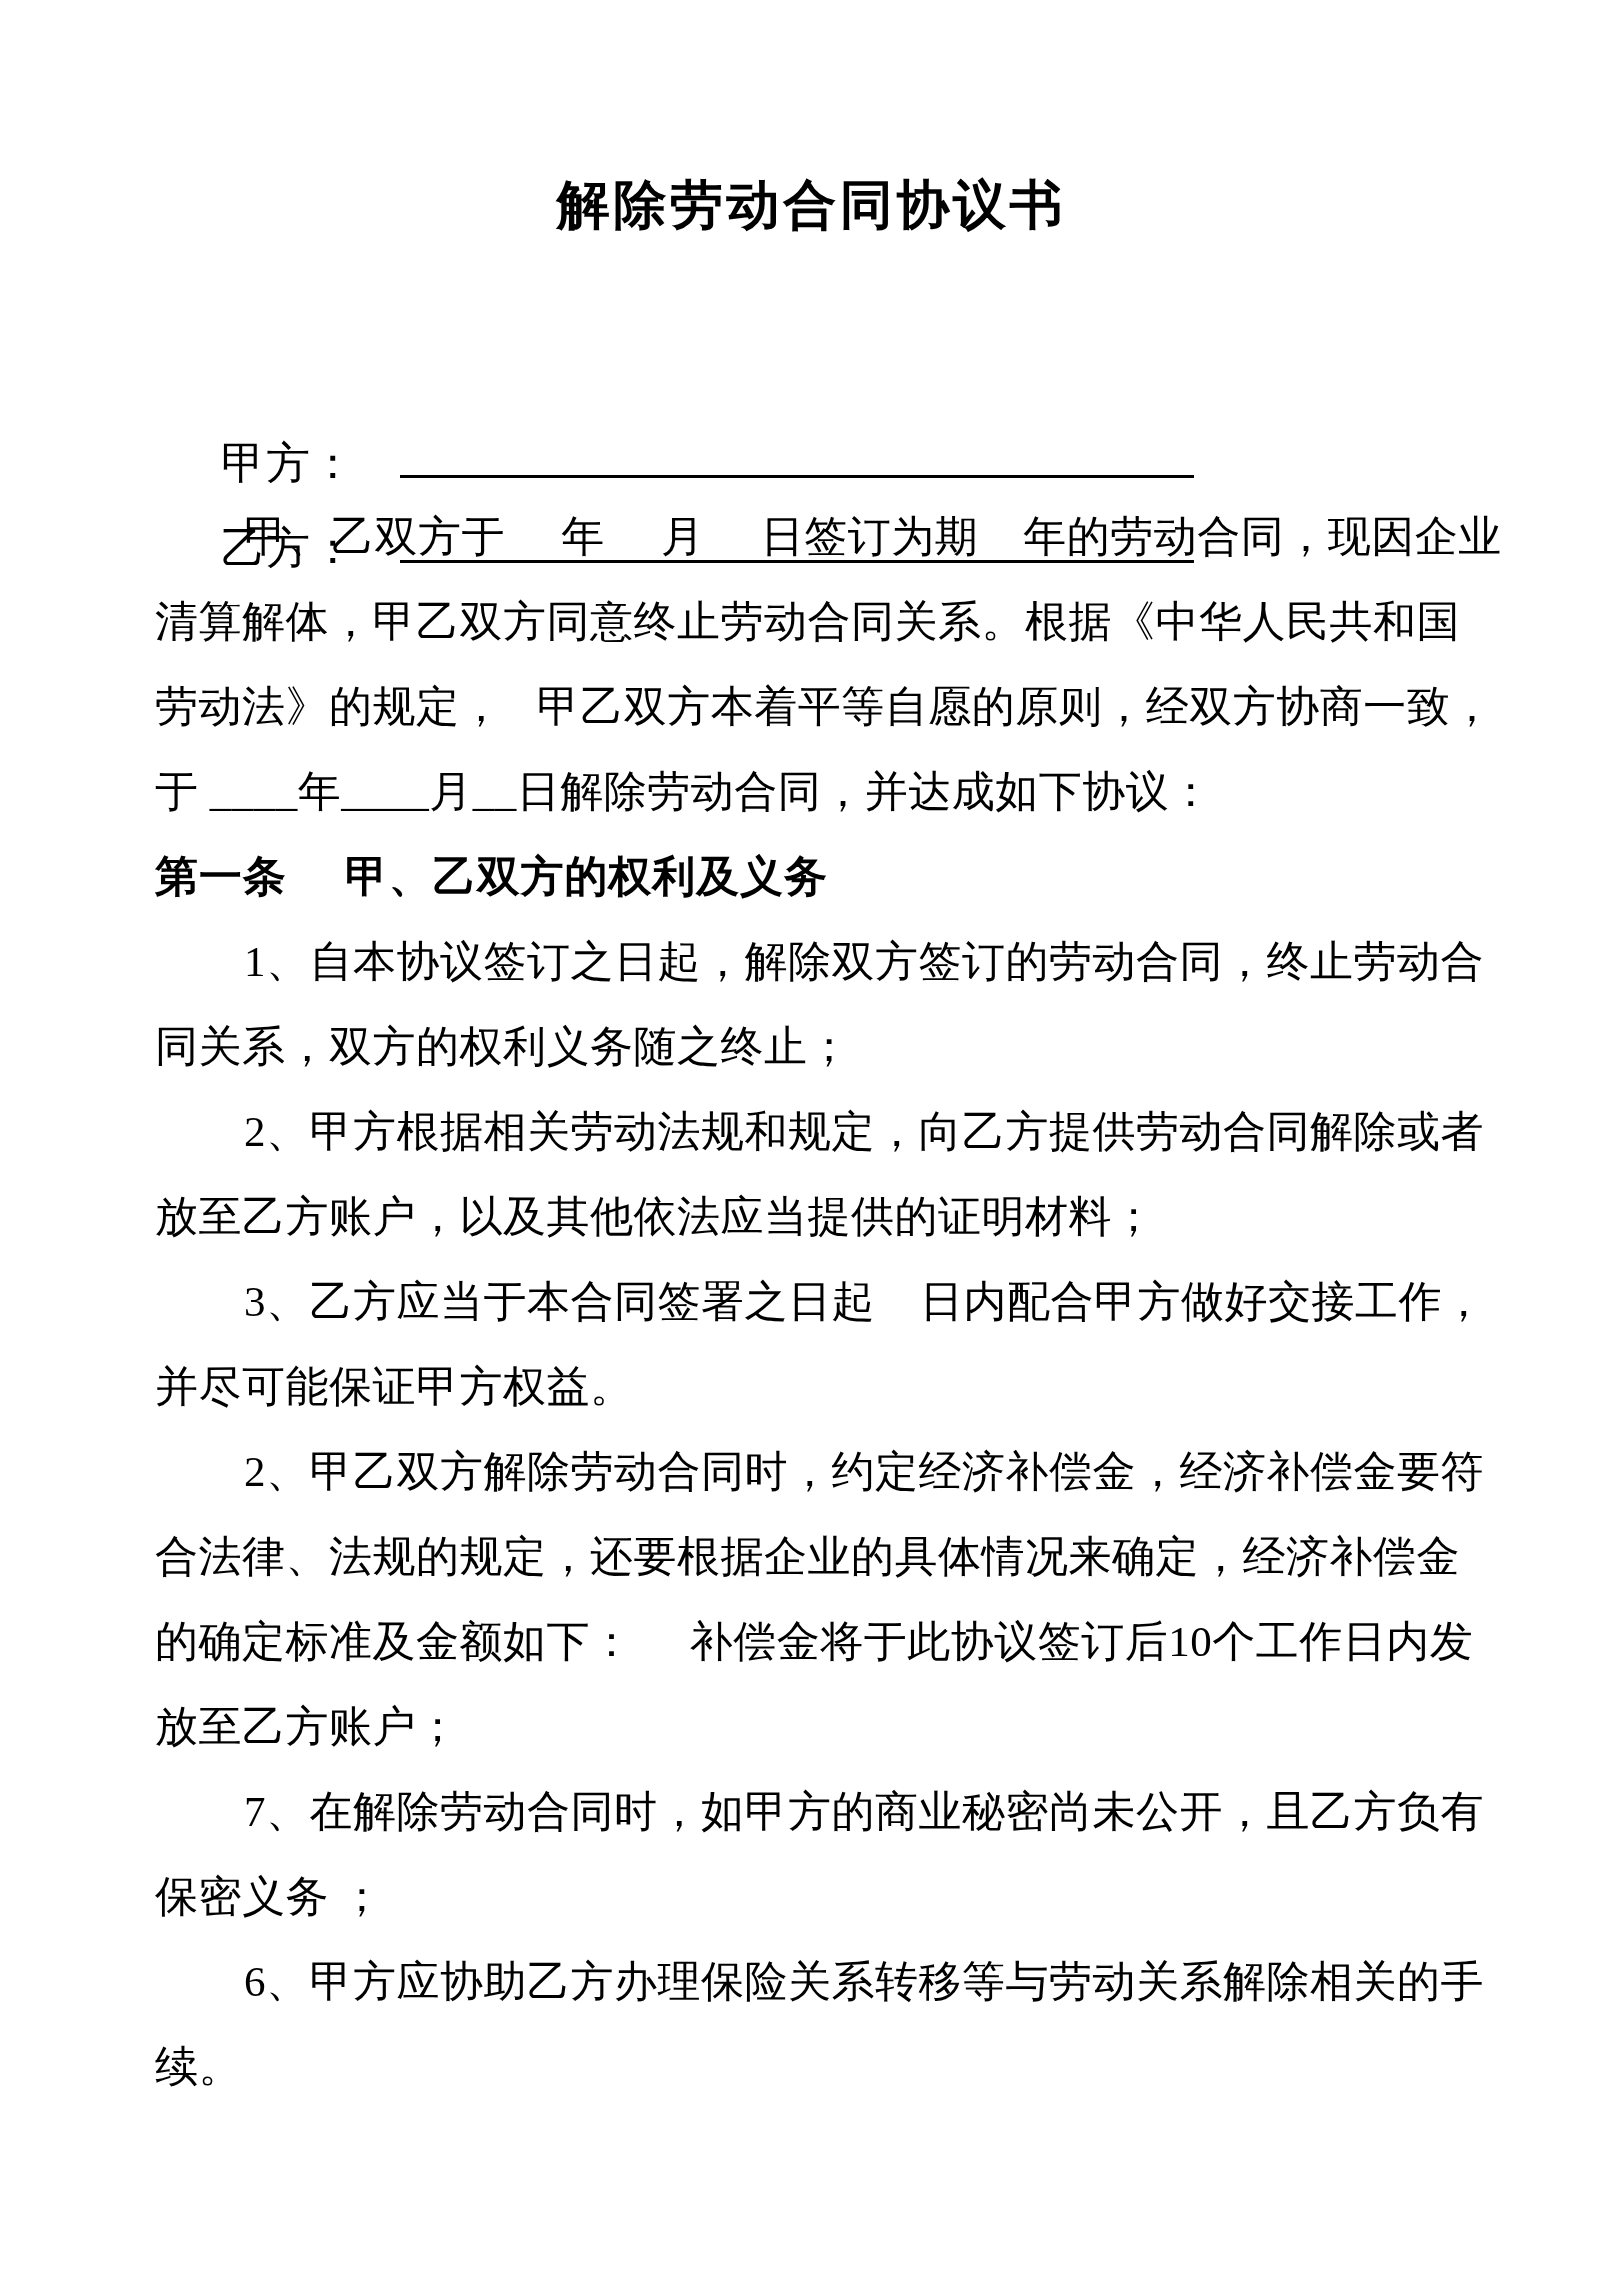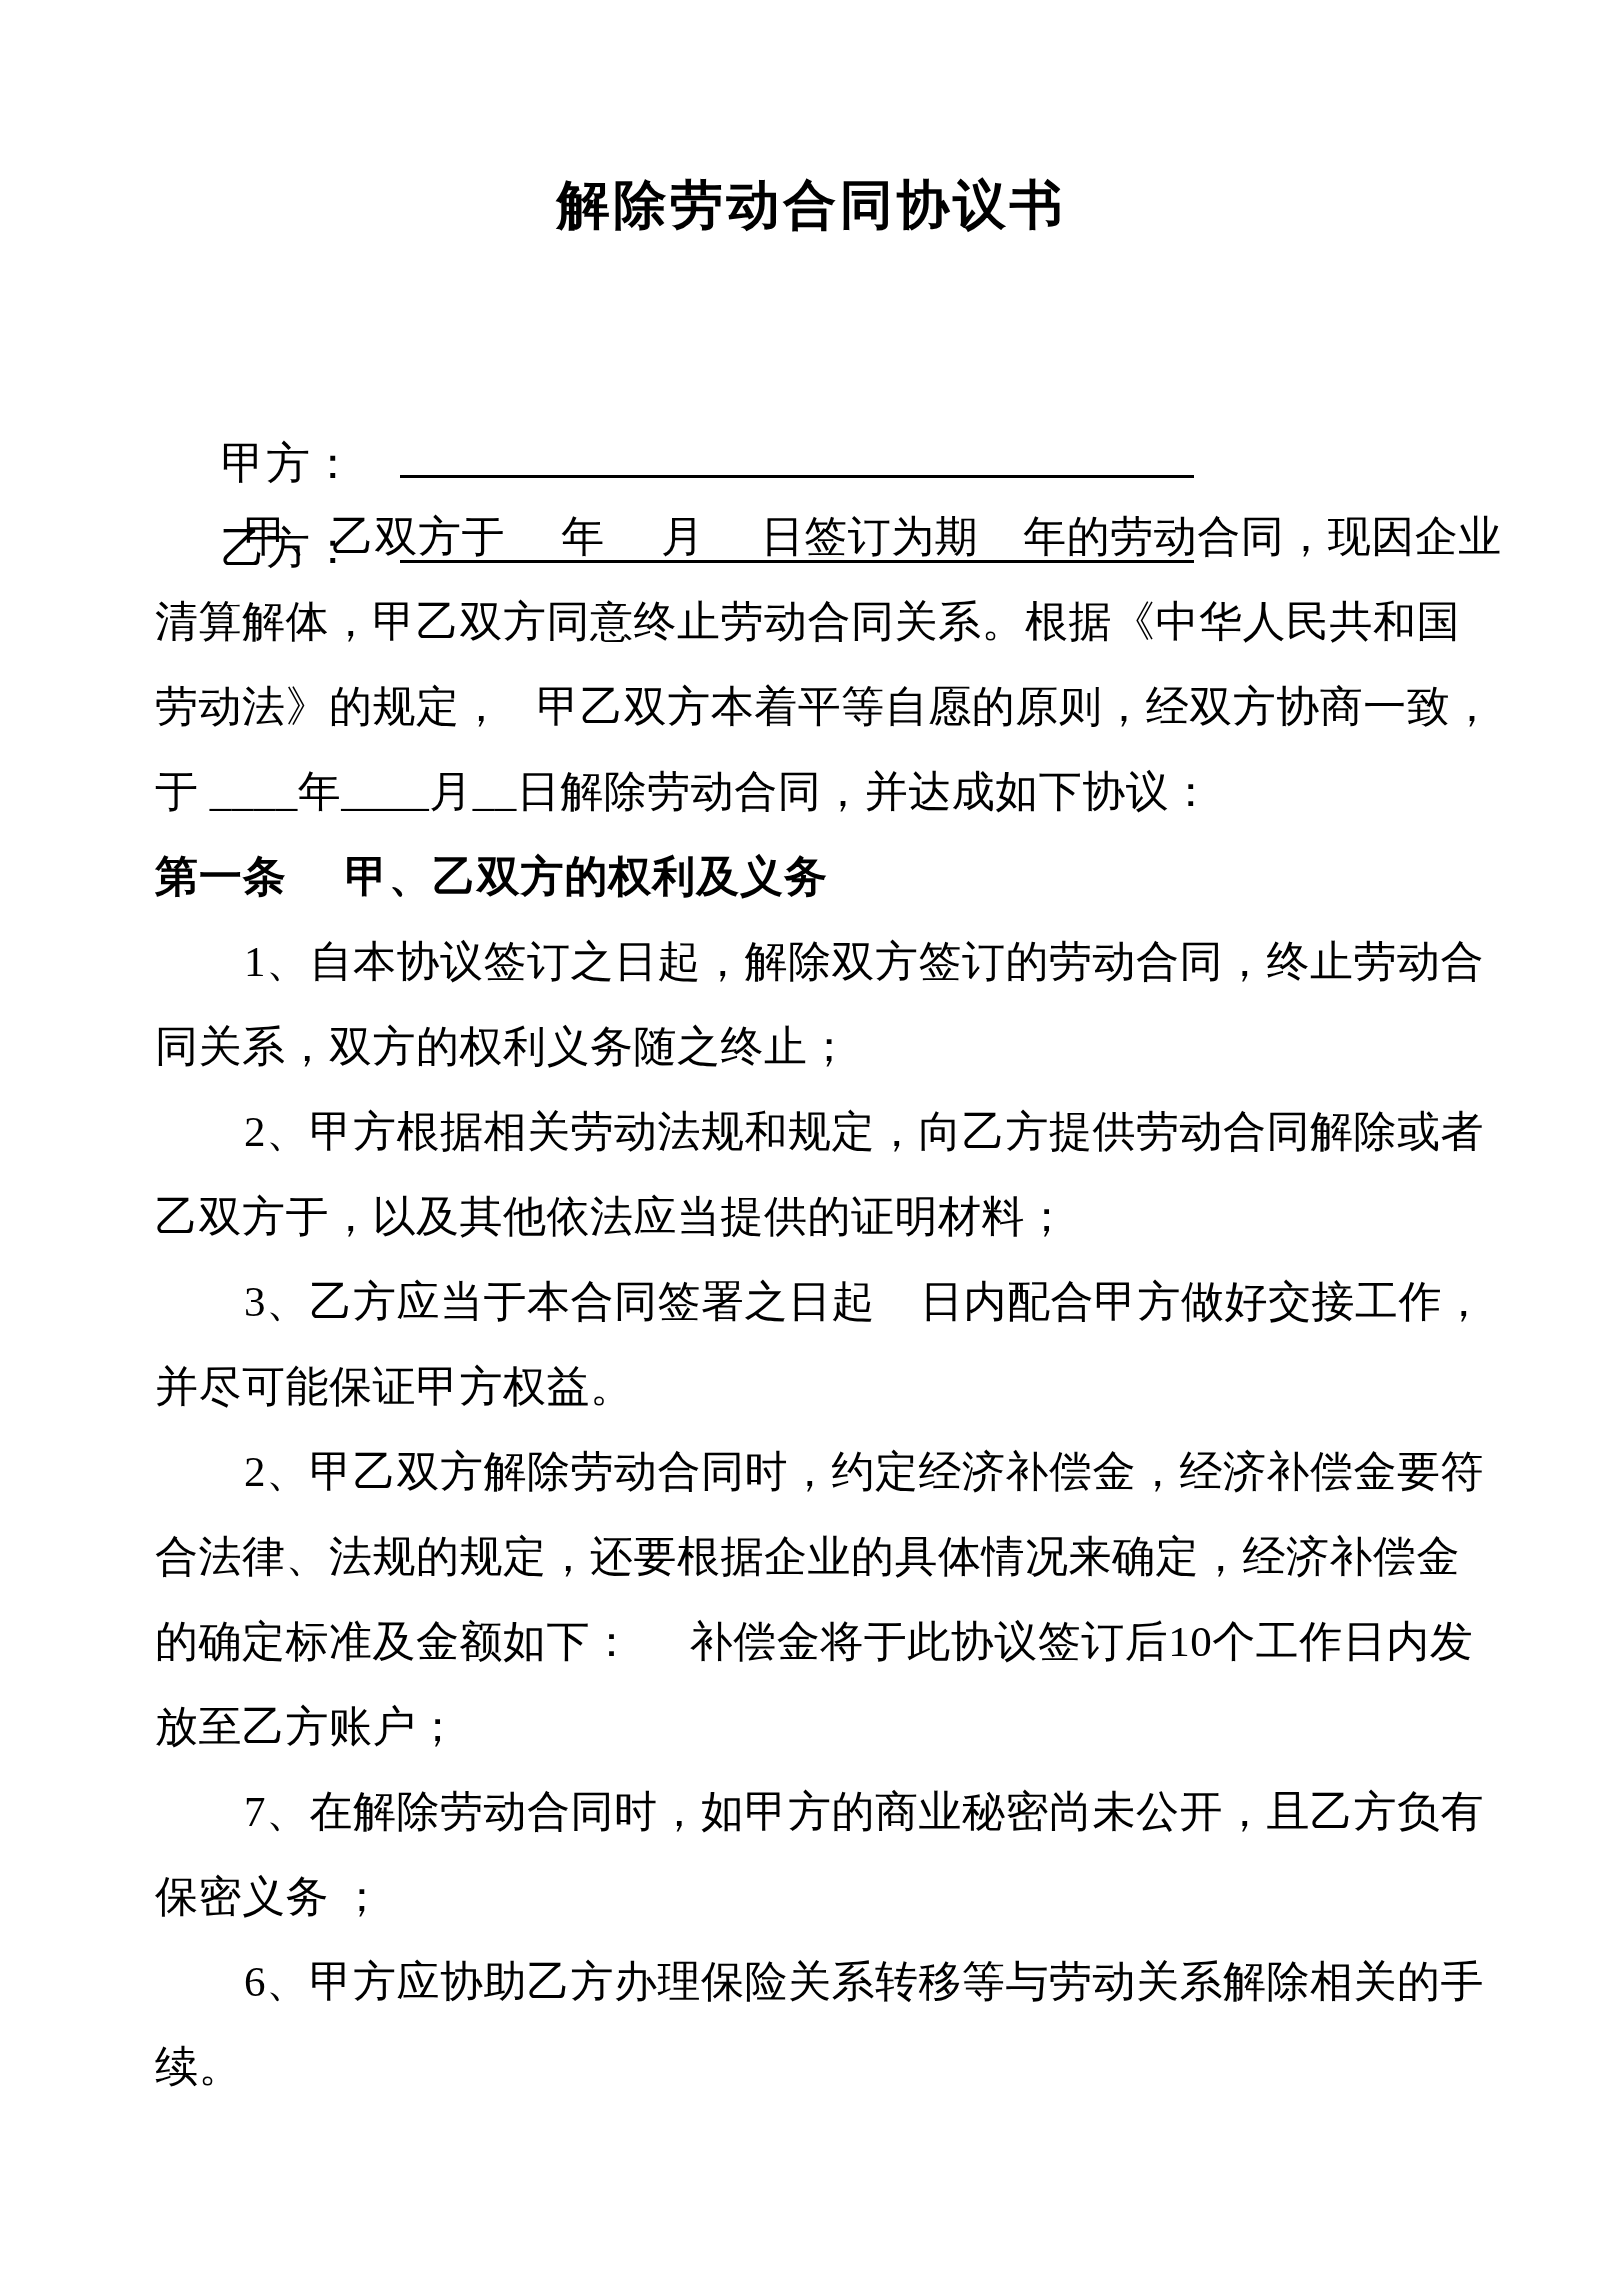--- a/index.html
+++ b/index.html
@@ -88,21 +88,21 @@
 
   <div class="body-text">
     <div class="line indent">甲、乙双方于     年     月     日签订为期    年的劳动合同，现因企业</div>
     <div class="line">清算解体，甲乙双方同意终止劳动合同关系。根据《中华人民共和国</div>
     <div class="line">劳动法》的规定，   甲乙双方本着平等自愿的原则，经双方协商一致，</div>
     <div class="line">于 ____年____月__日解除劳动合同，并达成如下协议：</div>
     <div class="line heading">第一条     甲、乙双方的权利及义务</div>
     <div class="line indent">1、自本协议签订之日起，解除双方签订的劳动合同，终止劳动合</div>
     <div class="line">同关系，双方的权利义务随之终止；</div>
     <div class="line indent">2、甲方根据相关劳动法规和规定，向乙方提供劳动合同解除或者</div>
-    <div class="line">乙双方于，以及其他依法应当提供的证明材料；</div>
+    <div class="line">放至乙方账户，以及其他依法应当提供的证明材料；</div>
     <div class="line indent">3、乙方应当于本合同签署之日起    日内配合甲方做好交接工作，</div>
     <div class="line">并尽可能保证甲方权益。</div>
     <div class="line indent">2、甲乙双方解除劳动合同时，约定经济补偿金，经济补偿金要符</div>
     <div class="line">合法律、法规的规定，还要根据企业的具体情况来确定，经济补偿金</div>
     <div class="line">的确定标准及金额如下：     补偿金将于此协议签订后10个工作日内发</div>
     <div class="line">放至乙方账户；</div>
     <div class="line indent">7、在解除劳动合同时，如甲方的商业秘密尚未公开，且乙方负有</div>
     <div class="line">保密义务 ；</div>
     <div class="line indent">6、甲方应协助乙方办理保险关系转移等与劳动关系解除相关的手</div>
     <div class="line">续。</div>

